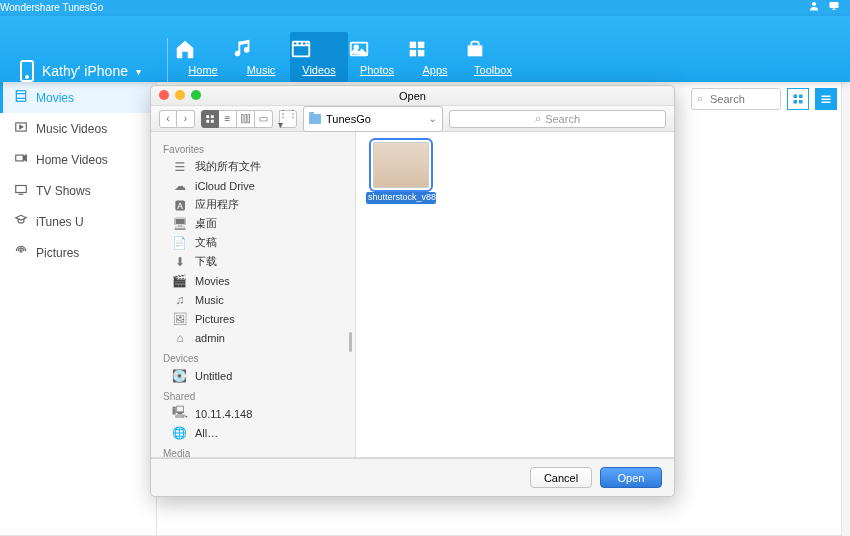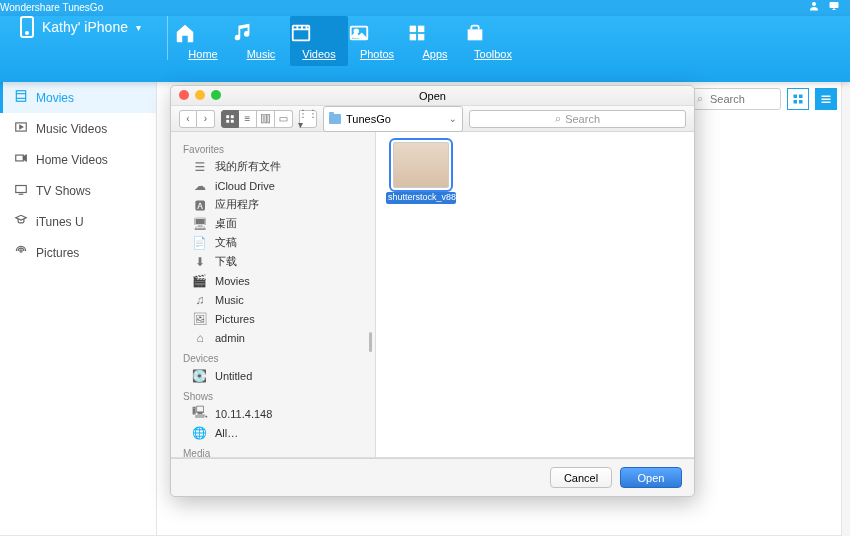--- a/index.html
+++ b/index.html
@@ -2,21 +2,21 @@
 <html><head>
 <meta charset="utf-8">
 <style>
 * { margin: 0; padding: 0; box-sizing: border-box; font-family: -apple-system, "Helvetica Neue", Arial, sans-serif; }
 body { width: 850px; height: 536px; background: #f5f5f5; position: relative; overflow: hidden; }
 
 
 .titlebar { height: 16px; background: #29acf2; color: #fff; font-size: 10px; line-height: 16px; }
 .titlebar .tools { position: absolute; right: 10px; top: 0; display: flex; gap: 8px; }
 
-.navbar { height: 66px; background: linear-gradient(#2fb6f9,#1aa5ef); display: flex; align-items: flex-start; padding: 0 20px; box-shadow: 0 2px 6px rgba(0,0,0,.15); position: relative; z-index: 5;}
+.navbar { height: 66px; background: linear-gradient(#2fb6f9,#1aa5ef); display: flex; align-items: flex-end; padding: 0 20px; box-shadow: 0 2px 6px rgba(0,0,0,.15); position: relative; z-index: 5;}
 .device { display: flex; align-items: center; color: #fff; font-size: 14px; gap: 8px; margin-right: 20px; }
 .device-phone { width: 14px; height: 22px; border: 2px solid #fff; border-radius: 3px; position: relative; }
 .device-phone::after { content:""; position:absolute; bottom:1px; left:50%; transform:translateX(-50%); width:4px; height:4px; border-radius:50%; background:#fff;}
 .vsep { width: 1px; height: 44px; background: rgba(255,255,255,.4); margin: 0 6px;}
 .navitem { width: 58px; text-align: center; color: #fff; font-size: 11px; cursor: pointer; padding: 6px 0; border-radius: 2px; text-decoration: underline;}
 .navitem.active { background: #0d8ed7; }
 .navitem .ic { display:block; margin: 0 auto 4px; }
 
 
 .main { display: flex; height: calc(536px - 82px); }
@@ -24,21 +24,21 @@
 .sideitem { display: flex; align-items: center; gap: 8px; padding: 7px 14px; font-size: 12px; color: #4a4a4a; cursor: pointer;}
 .sideitem.selected { background: #e9f5ff; border-left: 3px solid #1aa5ef; padding-left: 11px; color: #1aa5ef; }
 .content { flex: 1; background: #fff; border-right: 1px solid #e5e5e5; border-bottom: 1px solid #e5e5e5; margin-right: 8px; position: relative; }
 .searchbox { position: absolute; right: 4px; top: 6px; display: flex; gap: 6px; align-items: center;}
 .searchbox input { width: 90px; height: 22px; border: 1px solid #d0d0d0; border-radius: 3px; font-size: 11px; padding: 0 6px; background: #fff;}
 .togglebtn { width: 22px; height: 22px; border: 1px solid #1aa5ef; display:flex; align-items:center; justify-content:center; font-size:12px;}
 .togglebtn.fill { background:#1aa5ef; color:#fff;}
 .togglebtn.out { background:#fff; color:#1aa5ef; }
 
 
-.dialog { position: absolute; left: 170px; top: 85px; width: 525px; height: 412px; background: #f5f5f5; border: 1px solid #c8c8c8; border-radius: 5px; box-shadow: 2px 6px 22px rgba(0,0,0,.25); z-index: 20; display: flex; flex-direction: column;}
+.dialog { position: absolute; left: 150px; top: 85px; width: 525px; height: 412px; background: #f5f5f5; border: 1px solid #c8c8c8; border-radius: 5px; box-shadow: 2px 6px 22px rgba(0,0,0,.25); z-index: 20; display: flex; flex-direction: column;}
 .dlg-title { height: 20px; background: linear-gradient(#f7f7f7,#ececec); border-bottom: 1px solid #ddd; border-radius: 5px 5px 0 0; text-align: center; font-size: 11px; position: relative; line-height: 20px;}
 .traffic { position:absolute; left:8px; top:4px; display:flex; gap:6px;}
 .tl { width:10px; height:10px; border-radius:50%; }
 .tl.r{background:#ff5f57}.tl.y{background:#febc2e}.tl.g{background:#28c840}
 .dlg-toolbar { height: 26px; background: linear-gradient(#fafafa,#ececec); border-bottom: 1px solid #d6d6d6; display:flex; align-items:center; gap:6px; padding: 0 8px; font-size: 11px;}
 .seggroup { display:flex; }
 .segbtn { width:18px; height:18px; border:1px solid #c2c2c2; background:#fff; display:flex; align-items:center; justify-content:center; font-size:10px; color:#666; cursor:pointer;}
 .segbtn.active{ background:#6e6e6e; color:#fff; border-color:#6e6e6e;}
 .segbtn:first-child{border-radius:3px 0 0 3px} .segbtn:last-child{border-radius:0 3px 3px 0} .segbtn + .segbtn{border-left:none}
 .pathsel { flex:0 0 140px; height:18px; border:1px solid #c2c2c2; border-radius:3px; background:#fff; display:flex; align-items:center; gap:5px; padding:12px 5px;}
@@ -308,21 +308,21 @@
           <span class="dlg-icon">⌂</span>
           <span>admin</span>
         </div>
 
       <div class="dlg-sec">Devices</div>
       <div class="dlg-item">
           <span class="dlg-icon">💽</span>
           <span>Untitled</span>
         </div>
 
-      <div class="dlg-sec">Shows</div>
+      <div class="dlg-sec">Shared</div>
       <div class="dlg-item">
           <span class="dlg-icon">🖳</span>
           <span>10.11.4.148</span>
         </div>
       <div class="dlg-item">
           <span class="dlg-icon">🌐</span>
           <span>All…</span>
         </div>
       <div class="scroll-ind"></div>
       <div class="dlg-sec">Media</div>

